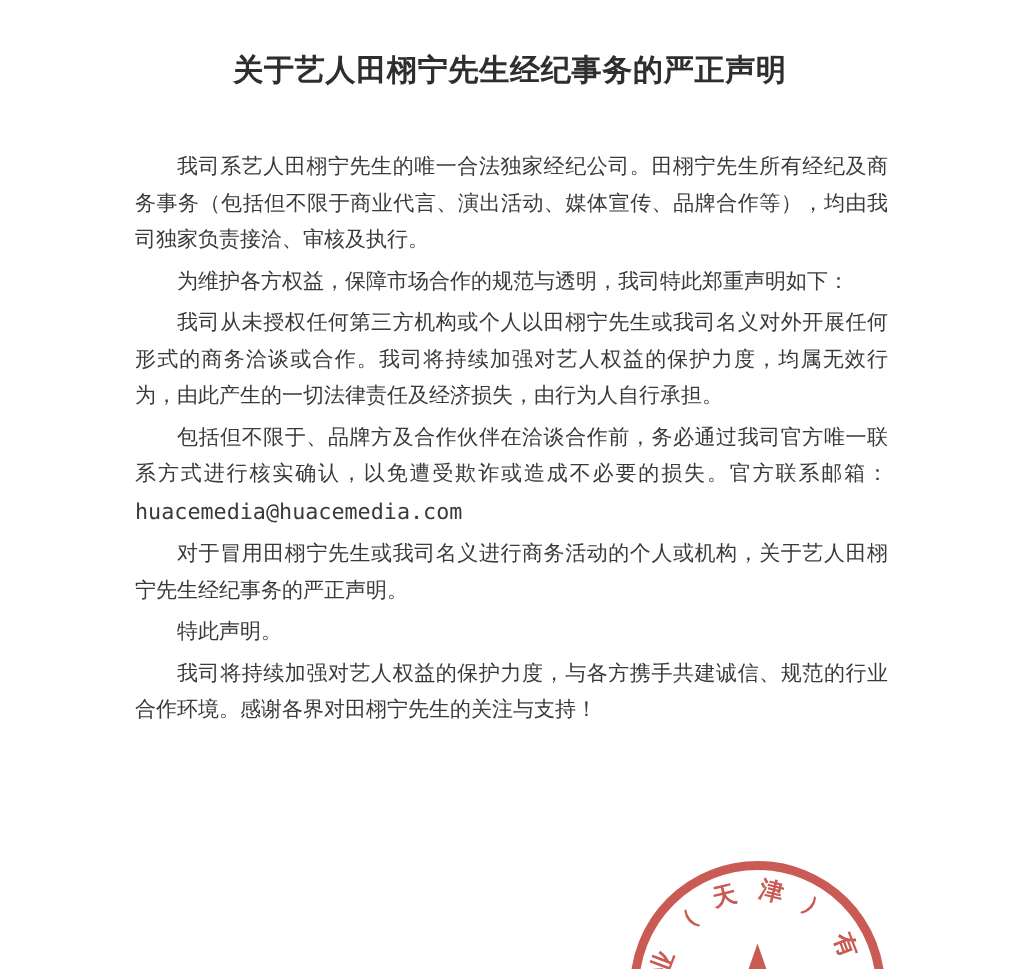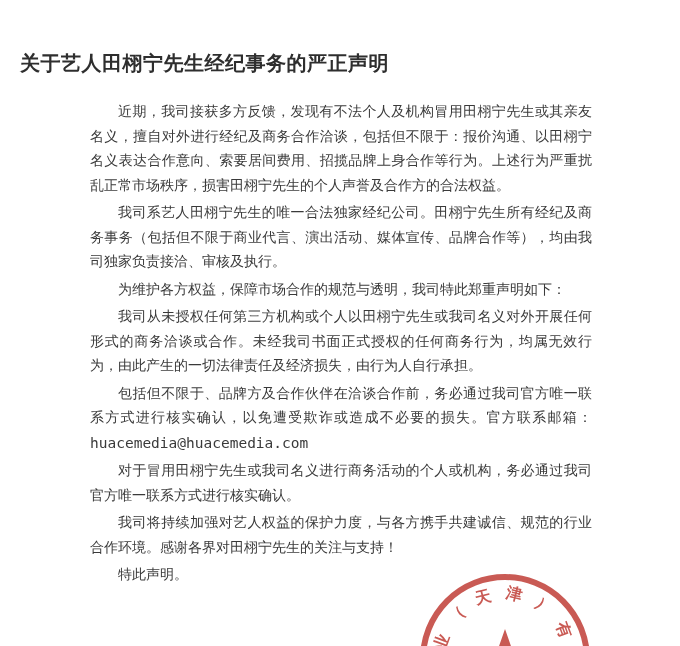--- a/index.html
+++ b/index.html
@@ -6,21 +6,22 @@
   .page {
     position: relative;
     width: 680px;
     height: 646px;
     background: #ffffff;
     overflow: hidden;
     font-family: "Liberation Serif", serif;
     color: #3a3a3a;
   }
   .doc-title {
-    margin: 52px 20px 0;
+    margin: 36px 20px 0;
+    text-align: center;
     font-family: "Liberation Sans", sans-serif;
     font-weight: 700;
     font-size: 20px;
     line-height: 22px;
     color: #2e2e2e;
     letter-spacing: 0.5px;
   }
   .doc-body {
     position: absolute;
     left: 90px;
@@ -63,28 +64,27 @@
   }
 </style>
 </head>
 <body>
 
 <div class="page">
 
   <h1 class="doc-title">关于艺人田栩宁先生经纪事务的严正声明</h1>
 
   <div class="doc-body">
-    <p>近期，我司接获多方反馈，发现有不法个人及机构冒用田栩宁先生或其亲友名义，擅自对外进行经纪及商务合作洽谈，包括但不限于：报价沟通、以田栩宁名义表达合作意向、索要居间费用、招揽品牌上身合作等行为。上述行为严重扰乱正常市场秩序，损害田栩宁先生的个人声誉及合作方的合法权益。</p>
     <p>我司系艺人田栩宁先生的唯一合法独家经纪公司。田栩宁先生所有经纪及商务事务（包括但不限于商业代言、演出活动、媒体宣传、品牌合作等），均由我司独家负责接洽、审核及执行。</p>
     <p>为维护各方权益，保障市场合作的规范与透明，我司特此郑重声明如下：</p>
-    <p>我司从未授权任何第三方机构或个人以田栩宁先生或我司名义对外开展任何形式的商务洽谈或合作。未经我司书面正式授权的任何商务行为，均属无效行为，由此产生的一切法律责任及经济损失，由行为人自行承担。</p>
+    <p>我司从未授权任何第三方机构或个人以田栩宁先生或我司名义对外开展任何形式的商务洽谈或合作。我司将持续加强对艺人权益的保护力度，均属无效行为，由此产生的一切法律责任及经济损失，由行为人自行承担。</p>
     <p><span>包括但不限于、品牌方及合作伙伴在洽谈合作前，务必通过我司官方唯一联系方式进行核实确认，以免遭受欺诈或造成不必要的损失。官方联系邮箱：</span><span class="email">huacemedia@huacemedia.com</span></p>
-    <p>对于冒用田栩宁先生或我司名义进行商务活动的个人或机构，务必通过我司官方唯一联系方式进行核实确认。</p>
+    <p>对于冒用田栩宁先生或我司名义进行商务活动的个人或机构，关于艺人田栩宁先生经纪事务的严正声明。</p>
+    <p>特此声明。</p>
     <p>我司将持续加强对艺人权益的保护力度，与各方携手共建诚信、规范的行业合作环境。感谢各界对田栩宁先生的关注与支持！</p>
-    <p>特此声明。</p>
   </div>
 
   <div class="seal">
     <svg width="172" height="172" viewBox="0 0 172 172">
       <circle class="seal-ring" cx="86" cy="86" r="82"></circle>
       <defs>
         <path id="sealArc" d="M 34 116 A 60 60 0 1 1 138 116" fill="none"></path>
       </defs>
       <text class="seal-arc-text" text-anchor="middle">
         <textPath href="#sealArc" startOffset="50%">影业（天津）有限</textPath>

